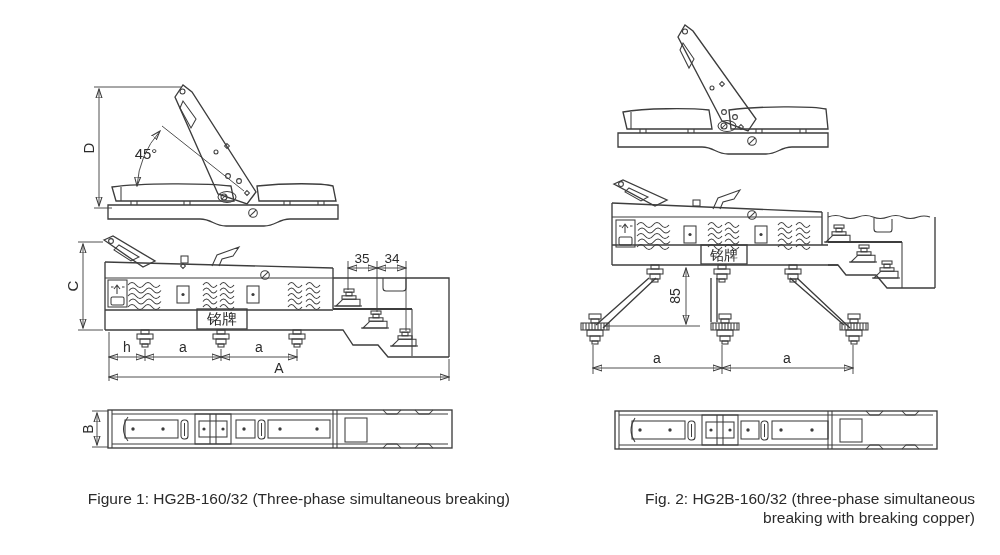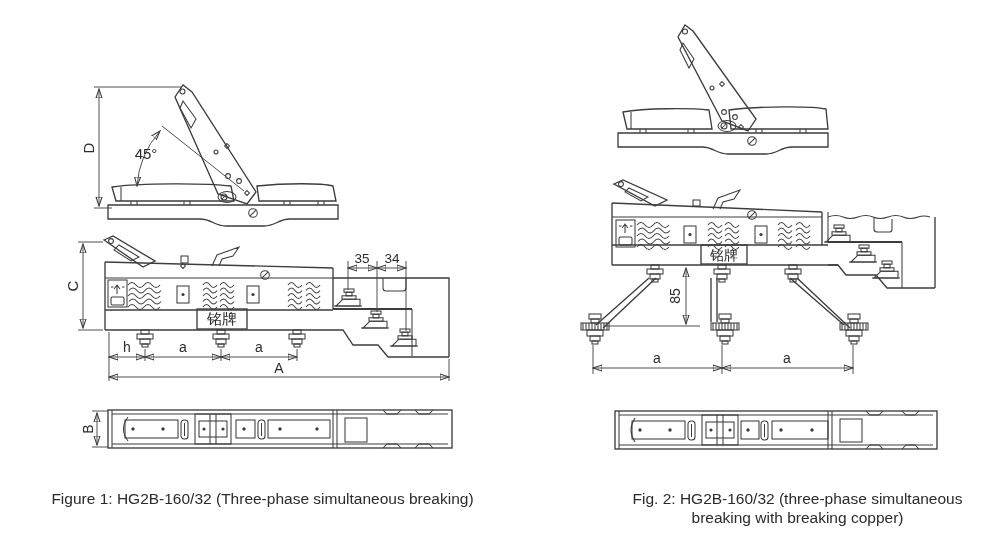--- a/index.html
+++ b/index.html
@@ -6,23 +6,23 @@
   .canvas{position:relative;width:1000px;height:555px;background:#ffffff;overflow:hidden;
           font-family:"Liberation Sans",sans-serif;}
   svg{position:absolute;left:0;top:0;}
   svg path,svg line,svg rect,svg circle,svg ellipse,svg polyline,svg polygon{
       fill:none;stroke:#3d3d3d;stroke-width:1.05;}
   svg .thk{stroke-width:2.2;}
   svg .med{stroke-width:1.35;}
   svg .dot{fill:#3d3d3d;stroke:none;}
   svg .dim{stroke-width:0.9;}
   svg text{fill:#2b2b2b;stroke:none;font-family:"Liberation Sans",sans-serif;}
-  .cap{position:absolute;color:#2b2b2b;font-size:15.5px;line-height:19px;text-align:center;}
+  .cap{position:absolute;color:#2b2b2b;font-size:15.5px;line-height:19px;text-align:right;}
   .cap1{left:15px;top:489px;width:495px;}
-  .cap2{left:600px;top:489px;width:395px;}
+  .cap2{left:580px;top:489px;width:395px;}
 </style>
 </head>
 <body>
 
 <div class="canvas">
 <svg width="1000" height="478" viewBox="0 0 1000 478">
   <defs>
     <marker id="ar" markerWidth="10" markerHeight="8" refX="9" refY="4" orient="auto-start-reverse" markerUnits="userSpaceOnUse">
       <path d="M0,1 L9,4 L0,7 Z" fill="#3d3d3d" stroke="none"></path>
     </marker>

